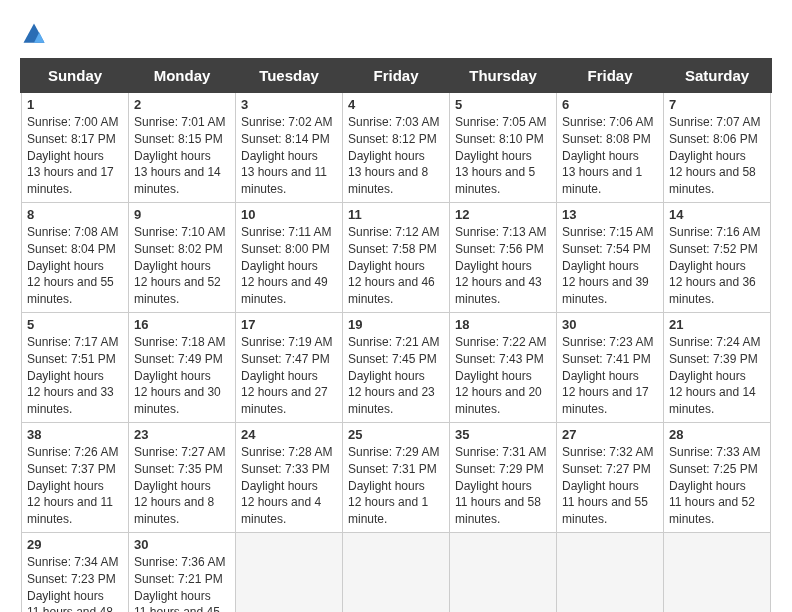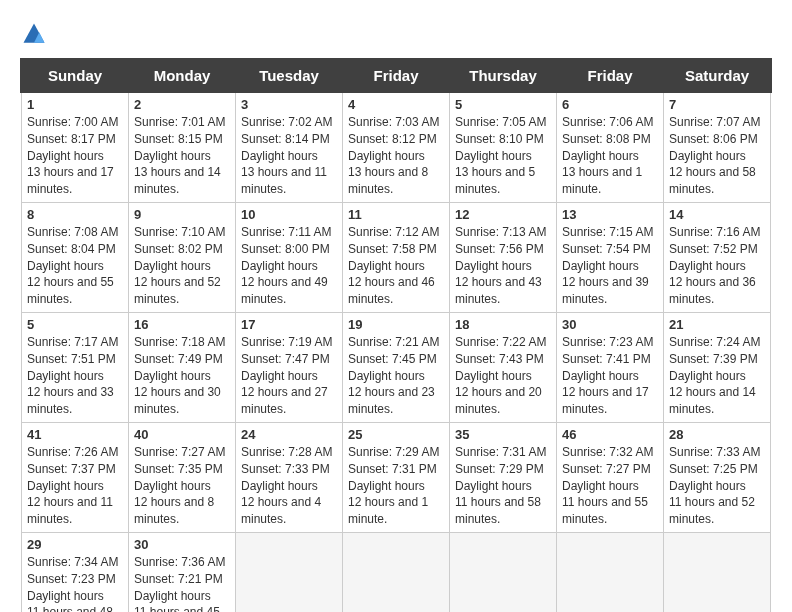--- a/index.html
+++ b/index.html
@@ -191,41 +191,41 @@
           <div class="day-num">30</div>
           <div class="day-info">Sunrise: 7:23 AM<br>Sunset: 7:41 PM<br>Daylight hours<br>12 hours and 17 minutes.</div>
         </td>
         <td>
           <div class="day-num">21</div>
           <div class="day-info">Sunrise: 7:24 AM<br>Sunset: 7:39 PM<br>Daylight hours<br>12 hours and 14 minutes.</div>
         </td>
       </tr>
       <tr>
         <td>
-          <div class="day-num">41</div>
+          <div class="day-num">38</div>
           <div class="day-info">Sunrise: 7:26 AM<br>Sunset: 7:37 PM<br>Daylight hours<br>12 hours and 11 minutes.</div>
         </td>
         <td>
-          <div class="day-num">40</div>
+          <div class="day-num">23</div>
           <div class="day-info">Sunrise: 7:27 AM<br>Sunset: 7:35 PM<br>Daylight hours<br>12 hours and 8 minutes.</div>
         </td>
         <td>
           <div class="day-num">24</div>
           <div class="day-info">Sunrise: 7:28 AM<br>Sunset: 7:33 PM<br>Daylight hours<br>12 hours and 4 minutes.</div>
         </td>
         <td>
           <div class="day-num">25</div>
           <div class="day-info">Sunrise: 7:29 AM<br>Sunset: 7:31 PM<br>Daylight hours<br>12 hours and 1 minute.</div>
         </td>
         <td>
           <div class="day-num">35</div>
           <div class="day-info">Sunrise: 7:31 AM<br>Sunset: 7:29 PM<br>Daylight hours<br>11 hours and 58 minutes.</div>
         </td>
         <td>
-          <div class="day-num">46</div>
+          <div class="day-num">27</div>
           <div class="day-info">Sunrise: 7:32 AM<br>Sunset: 7:27 PM<br>Daylight hours<br>11 hours and 55 minutes.</div>
         </td>
         <td>
           <div class="day-num">28</div>
           <div class="day-info">Sunrise: 7:33 AM<br>Sunset: 7:25 PM<br>Daylight hours<br>11 hours and 52 minutes.</div>
         </td>
       </tr>
       <tr>
         <td>
           <div class="day-num">29</div>

